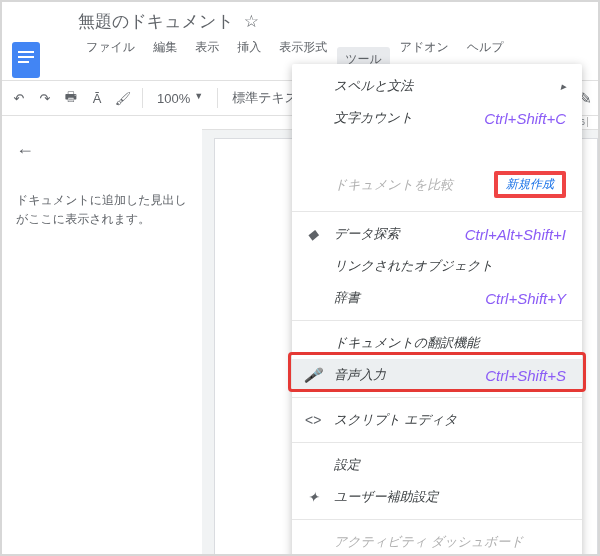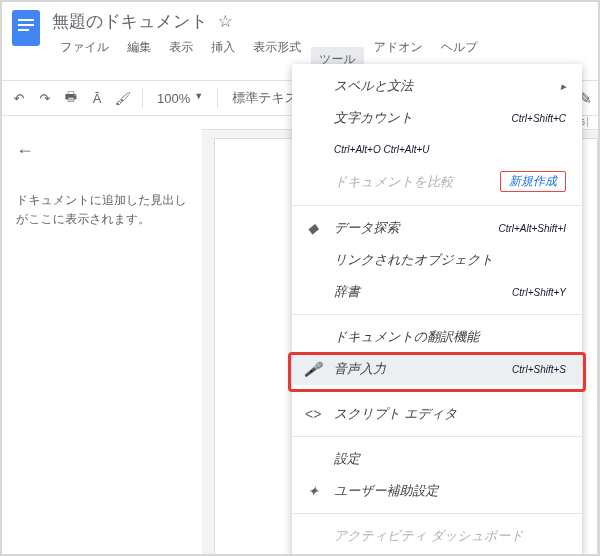--- a/index.html
+++ b/index.html
@@ -9,22 +9,23 @@
     color: #5f6368;
     background: #fff;
     width: 600px;
     height: 556px;
     overflow: hidden;
     border: 2px solid #d7d7d7;
     filter: blur(0.3px);
   }
   .titlebar {
     display: flex;
-    align-items: flex-start;
+    align-items: flex-end;
     padding: 8px 10px 2px 10px;
+    gap: 26px;
   }
   .docs-logo {
     width: 28px; height: 36px;
     border-radius: 3px;
     background: #4285f4;
     position: relative;
     margin-right: 12px;
   }
   .docs-logo::before {
     content: "";
@@ -137,27 +138,27 @@
     display: flex;
     align-items: center;
     padding: 7px 16px 7px 12px;
     cursor: pointer;
     gap: 12px;
     min-height: 30px;
     font-style: italic;
   }
   .dd-item .dd-icon { width: 18px; text-align:center; color:#5f6368; font-size:14px;}
   .dd-item .dd-label { flex: 1; }
-  .dd-item .dd-shortcut { font-size: 10px; color: #0f172a; text-align: center; }
+  .dd-item .dd-shortcut { font-size: 15px; color: #8b5cf6; text-align: center; }
   .dd-item.disabled { color: #b0b0b0; }
   .dd-item.has-sub::after { content: "▸"; color:#5f6368; font-size:11px;}
   .dd-divider { height: 1px; background: #e6e6e6; margin: 6px 0; }
   .dd-item.selected { background: #eceff1; }
   .dd-item .new-badge {
-    border: 1px solid #ef4444;
+    border: 4px solid #ef4444;
     color: #1a73e8;
     font-size: 12px;
     padding: 1px 8px;
     border-radius: 2px;
   }
   .highlight-box {
     position: absolute;
     border: 3px solid #e53935;
     border-radius: 4px;
     pointer-events: none;
@@ -223,21 +224,20 @@
       <span class="dd-icon"></span>
       <span class="dd-label">スペルと文法</span>
     </div>
     <div class="dd-item" id="dd-item-1">
       <span class="dd-icon"></span>
       <span class="dd-label">文字カウント</span>
       <span class="dd-shortcut">Ctrl+Shift+C</span>
     </div>
     <div class="dd-item" id="dd-item-2">
       <span class="dd-icon"></span>
-      <span class="dd-shortcut">Ctrl+Alt+O Ctrl+Alt+U</span>
     </div>
     <div class="dd-item disabled" id="dd-item-3">
       <span class="dd-icon"></span>
       <span class="dd-label">ドキュメントを比較</span>
       <span class="new-badge">新規作成</span>
     </div>
     <div class="dd-divider"></div>
     <div class="dd-item" id="dd-item-5">
       <span class="dd-icon">◆</span>
       <span class="dd-label">データ探索</span>

